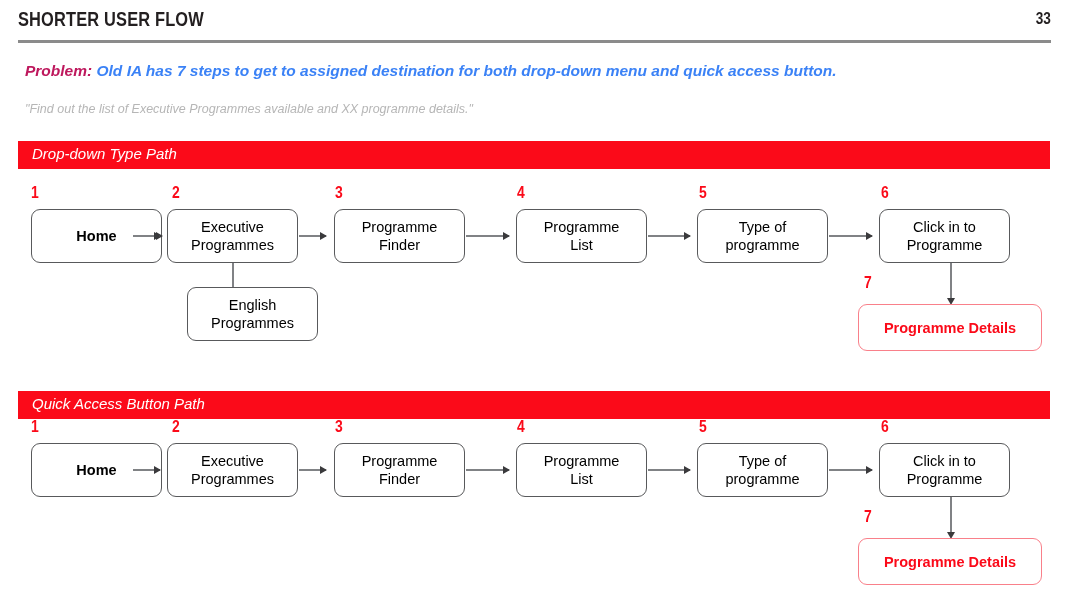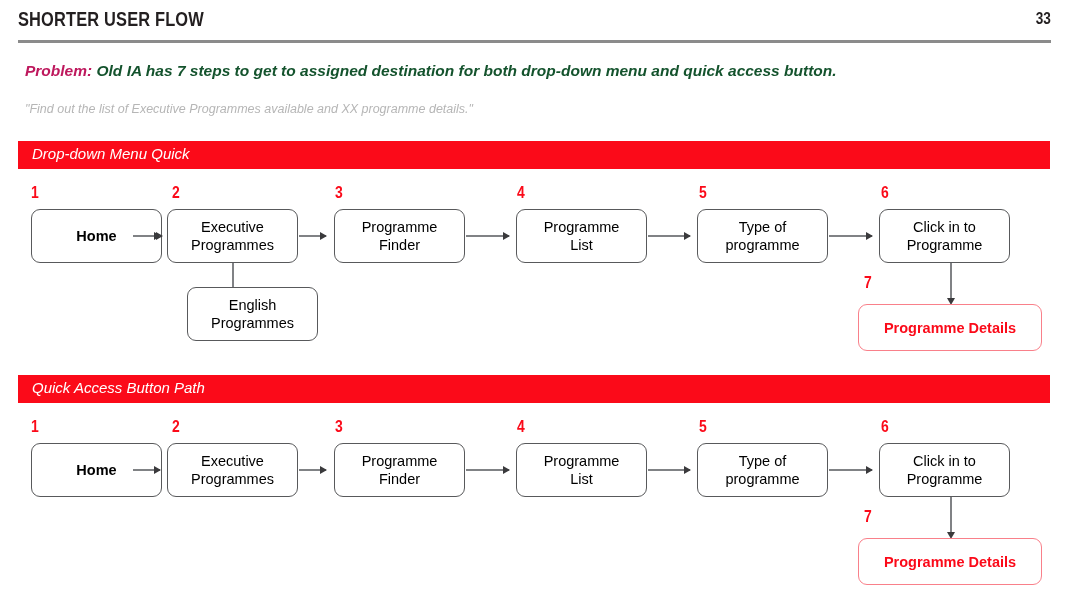--- a/index.html
+++ b/index.html
@@ -59,21 +59,21 @@
   .problem-line {
     position: absolute;
     left: 25px;
     top: 62px;
     font-size: 15.5px;
     font-style: italic;
     font-weight: bold;
     white-space: nowrap;
   }
   .problem-label { color: #be185d; }
-  .problem-text  { color: #14532d; }
+  .problem-text  { color: #3b82f6; }
 
   .quote-line {
     position: absolute;
     left: 25px;
     top: 102px;
     font-size: 12.5px;
     font-style: italic;
     color: #b6b6b6;
     white-space: nowrap;
   }
@@ -89,21 +89,21 @@
   .section-banner .banner-label {
     position: absolute;
     left: 14px;
     top: 4px;
     font-size: 15px;
     font-style: italic;
     color: #ffffff;
     white-space: nowrap;
   }
   #banner-1 { top: 141px; }
-  #banner-2 { top: 375px; }
+  #banner-2 { top: 391px; }
 
   
   .step {
     position: absolute;
     width: 131px;
     height: 54px;
     box-sizing: border-box;
     border: 1.6px solid #58595b;
     border-radius: 9px;
     background: #ffffff;
@@ -187,21 +187,21 @@
   <div class="header-rule"></div>
 </div>
 
 <div class="problem-line">
   <span class="problem-label">Problem:</span>
   <span class="problem-text">Old IA has 7 steps to get to assigned destination for both drop-down menu and quick access button.</span>
 </div>
 <div class="quote-line">"Find out the list of Executive Programmes available and XX programme details."</div>
 
 <div class="section-banner" id="banner-1">
-  <span class="banner-label">Drop-down Menu Quick</span>
+  <span class="banner-label">Drop-down Type Path</span>
 </div>
 
 <div class="step-number" style="left:31px;  top:183px;">1</div>
 <div class="step-number" style="left:172px; top:183px;">2</div>
 <div class="step-number" style="left:335px; top:183px;">3</div>
 <div class="step-number" style="left:517px; top:183px;">4</div>
 <div class="step-number" style="left:699px; top:183px;">5</div>
 <div class="step-number" style="left:881px; top:183px;">6</div>
 
 <div class="step bold" style="left:31px;  top:209px;">Home</div>

